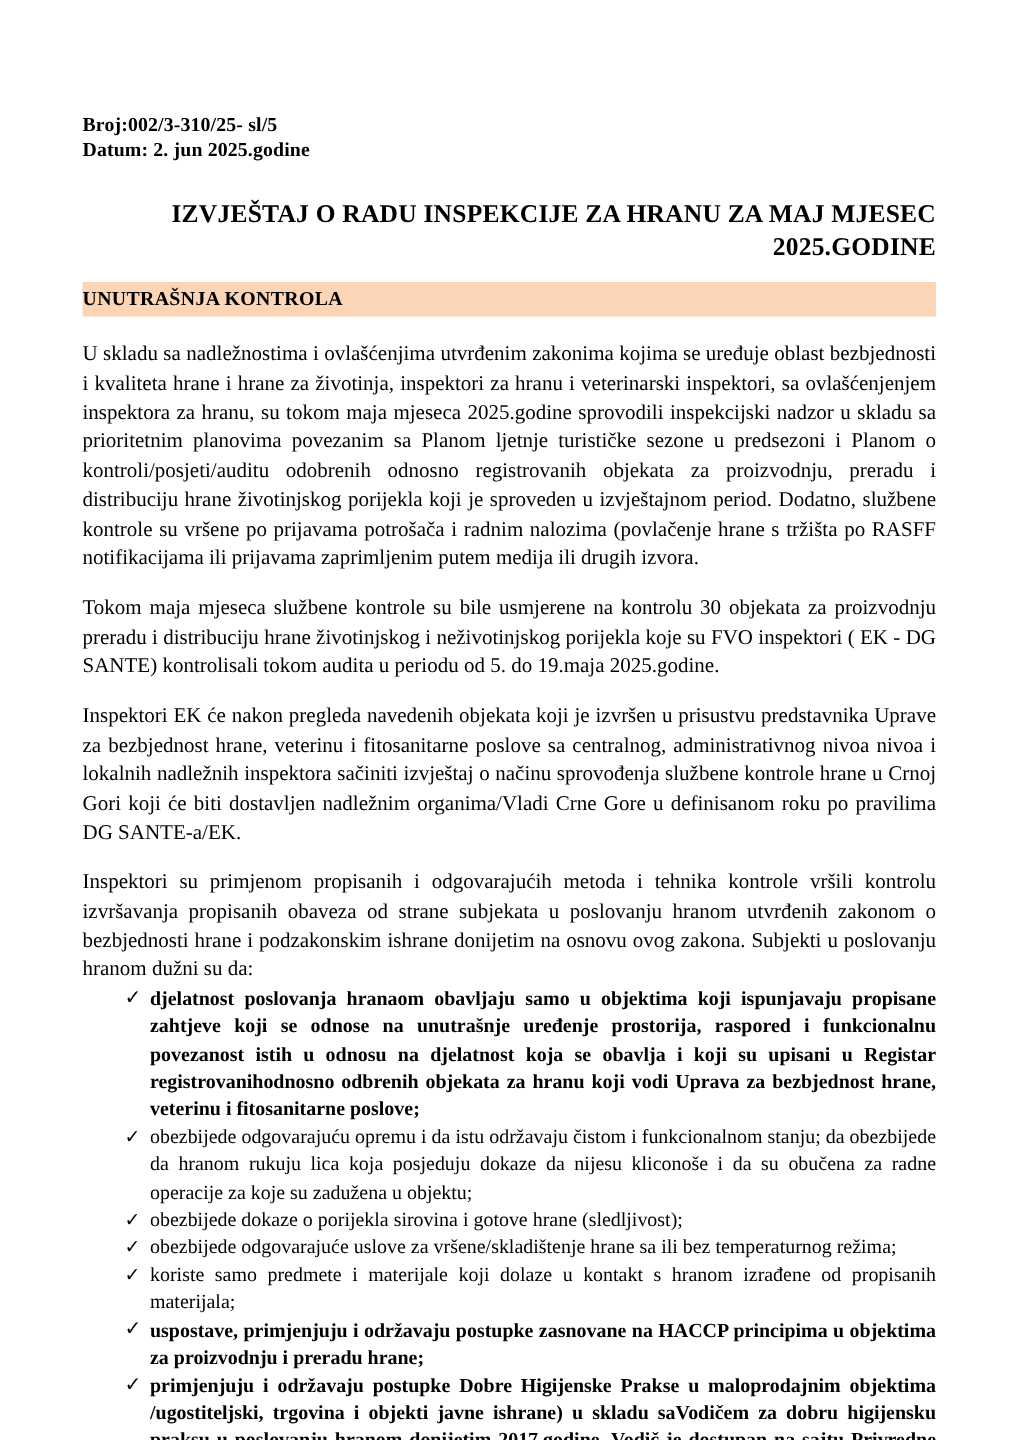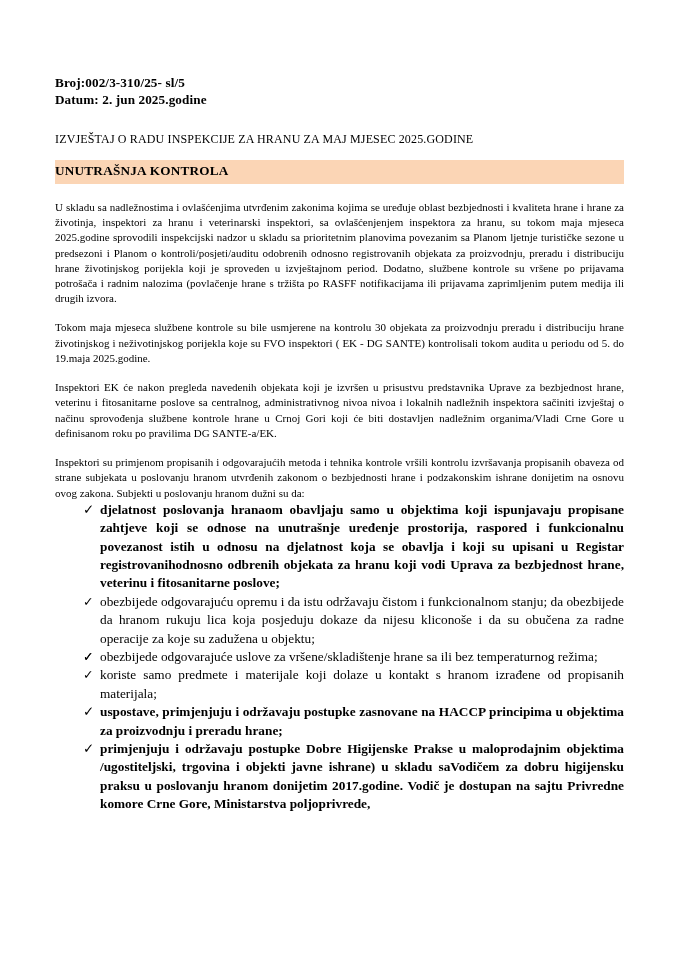--- a/index.html
+++ b/index.html
@@ -32,44 +32,44 @@
     font-weight: bold;
     line-height: 1.30;
     letter-spacing: 0.1px;
   }
   .letterhead .lh-line {
     white-space: nowrap;
   }
 
   .doc-title {
     margin-top: 24px;
-    text-align: left;
-    font-size: 12px;
-    font-weight: normal;
+    text-align: right;
+    font-size: 17px;
+    font-weight: bold;
     letter-spacing: 0.15px;
     line-height: 1.25;
   }
 
   .section-band {
     margin-top: 13px;
     background: #fbd5b5;
     text-align: left;
     font-size: 13.2px;
     font-weight: bold;
     letter-spacing: 0.25px;
     padding: 3px 0 4px 0;
     line-height: 1.25;
   }
 
   p.body-par {
     margin: 0;
     padding: 0;
     text-align: justify;
     text-justify: inter-word;
-    font-size: 11px;
+    font-size: 14px;
     line-height: 1.385;
   }
   p.body-par.gap {
     margin-top: 14px;
   }
   p.body-par.first {
     margin-top: 16px;
   }
 
   ul.checklist {
@@ -131,20 +131,21 @@
     <li class="strong">
       <span class="tick">✓</span>
       <span>djelatnost poslovanja hranaom obavljaju samo u objektima koji ispunjavaju propisane zahtjeve koji se odnose na unutrašnje uređenje prostorija, raspored i funkcionalnu povezanost istih u odnosu na djelatnost koja se obavlja i koji su upisani u Registar registrovanihodnosno odbrenih objekata za hranu koji vodi Uprava za bezbjednost hrane, veterinu i fitosanitarne poslove;</span>
     </li>
     <li>
       <span class="tick">✓</span>
       <span>obezbijede odgovarajuću opremu i da istu održavaju čistom i funkcionalnom stanju; da obezbijede da hranom rukuju lica koja posjeduju dokaze da nijesu kliconoše i da su obučena za radne operacije za koje su zadužena u objektu;</span>
     </li>
     <li>
       <span class="tick">✓</span>
+      <span>obezbijede dokaze o porijekla sirovina i gotove hrane (sledljivost);</span>
     </li>
     <li>
       <span class="tick">✓</span>
       <span> obezbijede odgovarajuće uslove za vršene/skladištenje hrane sa ili bez temperaturnog režima;</span>
     </li>
     <li>
       <span class="tick">✓</span>
       <span>koriste samo predmete i materijale koji dolaze u kontakt s hranom izrađene od propisanih materijala;</span>
     </li>
     <li class="strong">

